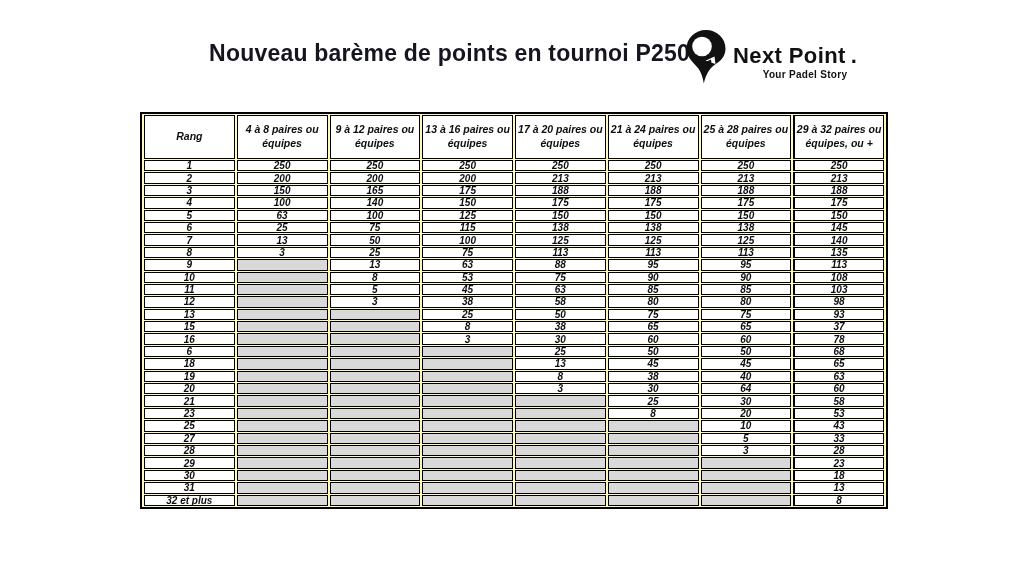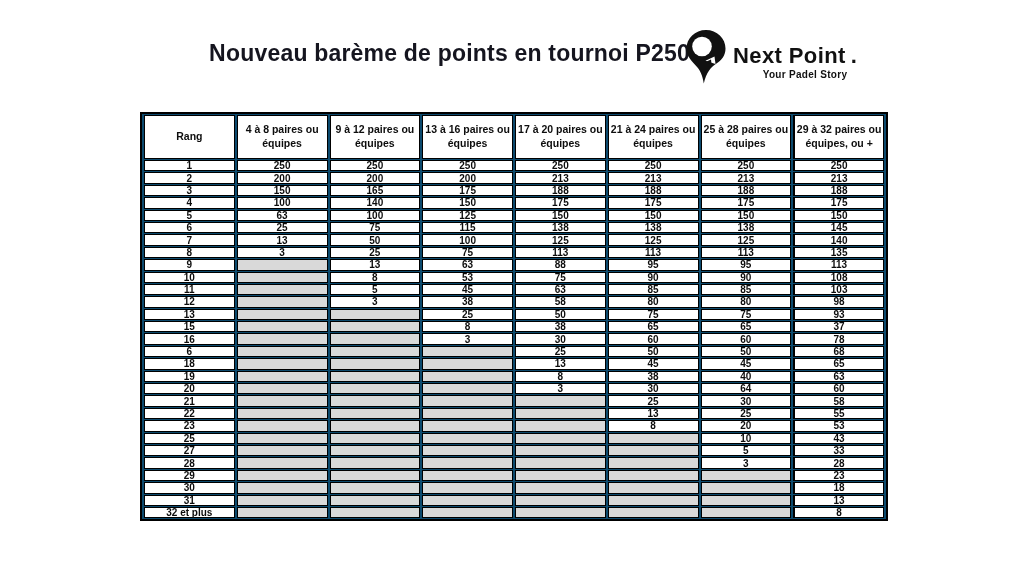--- a/index.html
+++ b/index.html
@@ -52,21 +52,22 @@
 
   
   table.points {
     position: absolute;
     left: 140px; top: 112px;
     width: 748px;
     table-layout: fixed;
     border-collapse: separate;
     border-spacing: 2px 1px;
     border: 2px solid #000;
-    background: #0c4a6e;
+    background: #fef9c3;
+    font-style: italic;
   }
   table.points th, table.points td {
     border: 1px solid #000;
     box-sizing: border-box;
     padding: 0;
     text-align: center;
     vertical-align: middle;
     font-weight: bold;
     color: #0d0d0d;
     background: #fff;
@@ -320,30 +321,20 @@
           <td>21</td>
           <td class="gray"></td>
           <td class="gray"></td>
           <td class="gray"></td>
           <td class="gray"></td>
           <td>25</td>
           <td>30</td>
           <td>58</td>
         </tr>
         <tr>
-          <td>22</td>
-          <td class="gray"></td>
-          <td class="gray"></td>
-          <td class="gray"></td>
-          <td class="gray"></td>
-          <td>13</td>
-          <td>25</td>
-          <td>55</td>
-        </tr>
-        <tr>
           <td>23</td>
           <td class="gray"></td>
           <td class="gray"></td>
           <td class="gray"></td>
           <td class="gray"></td>
           <td>8</td>
           <td>20</td>
           <td>53</td>
         </tr>
         <tr>

